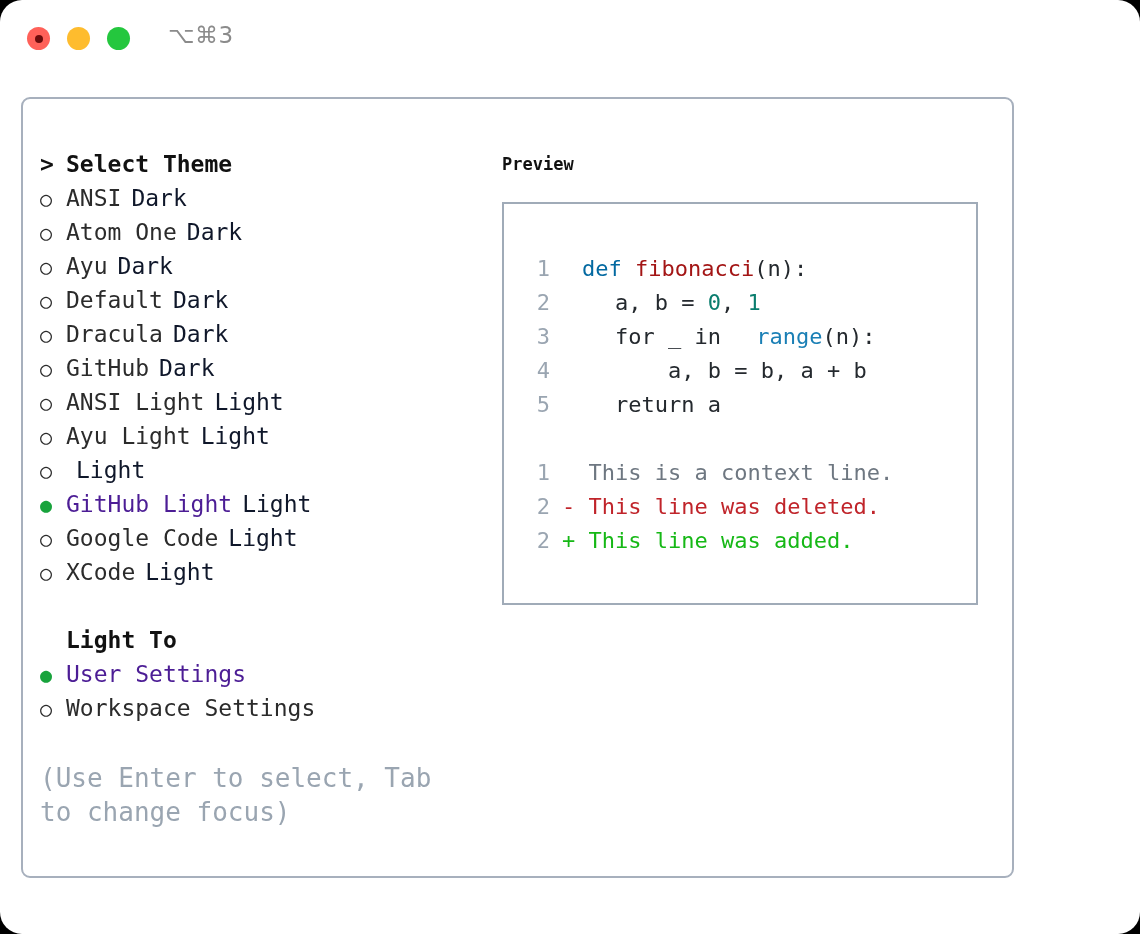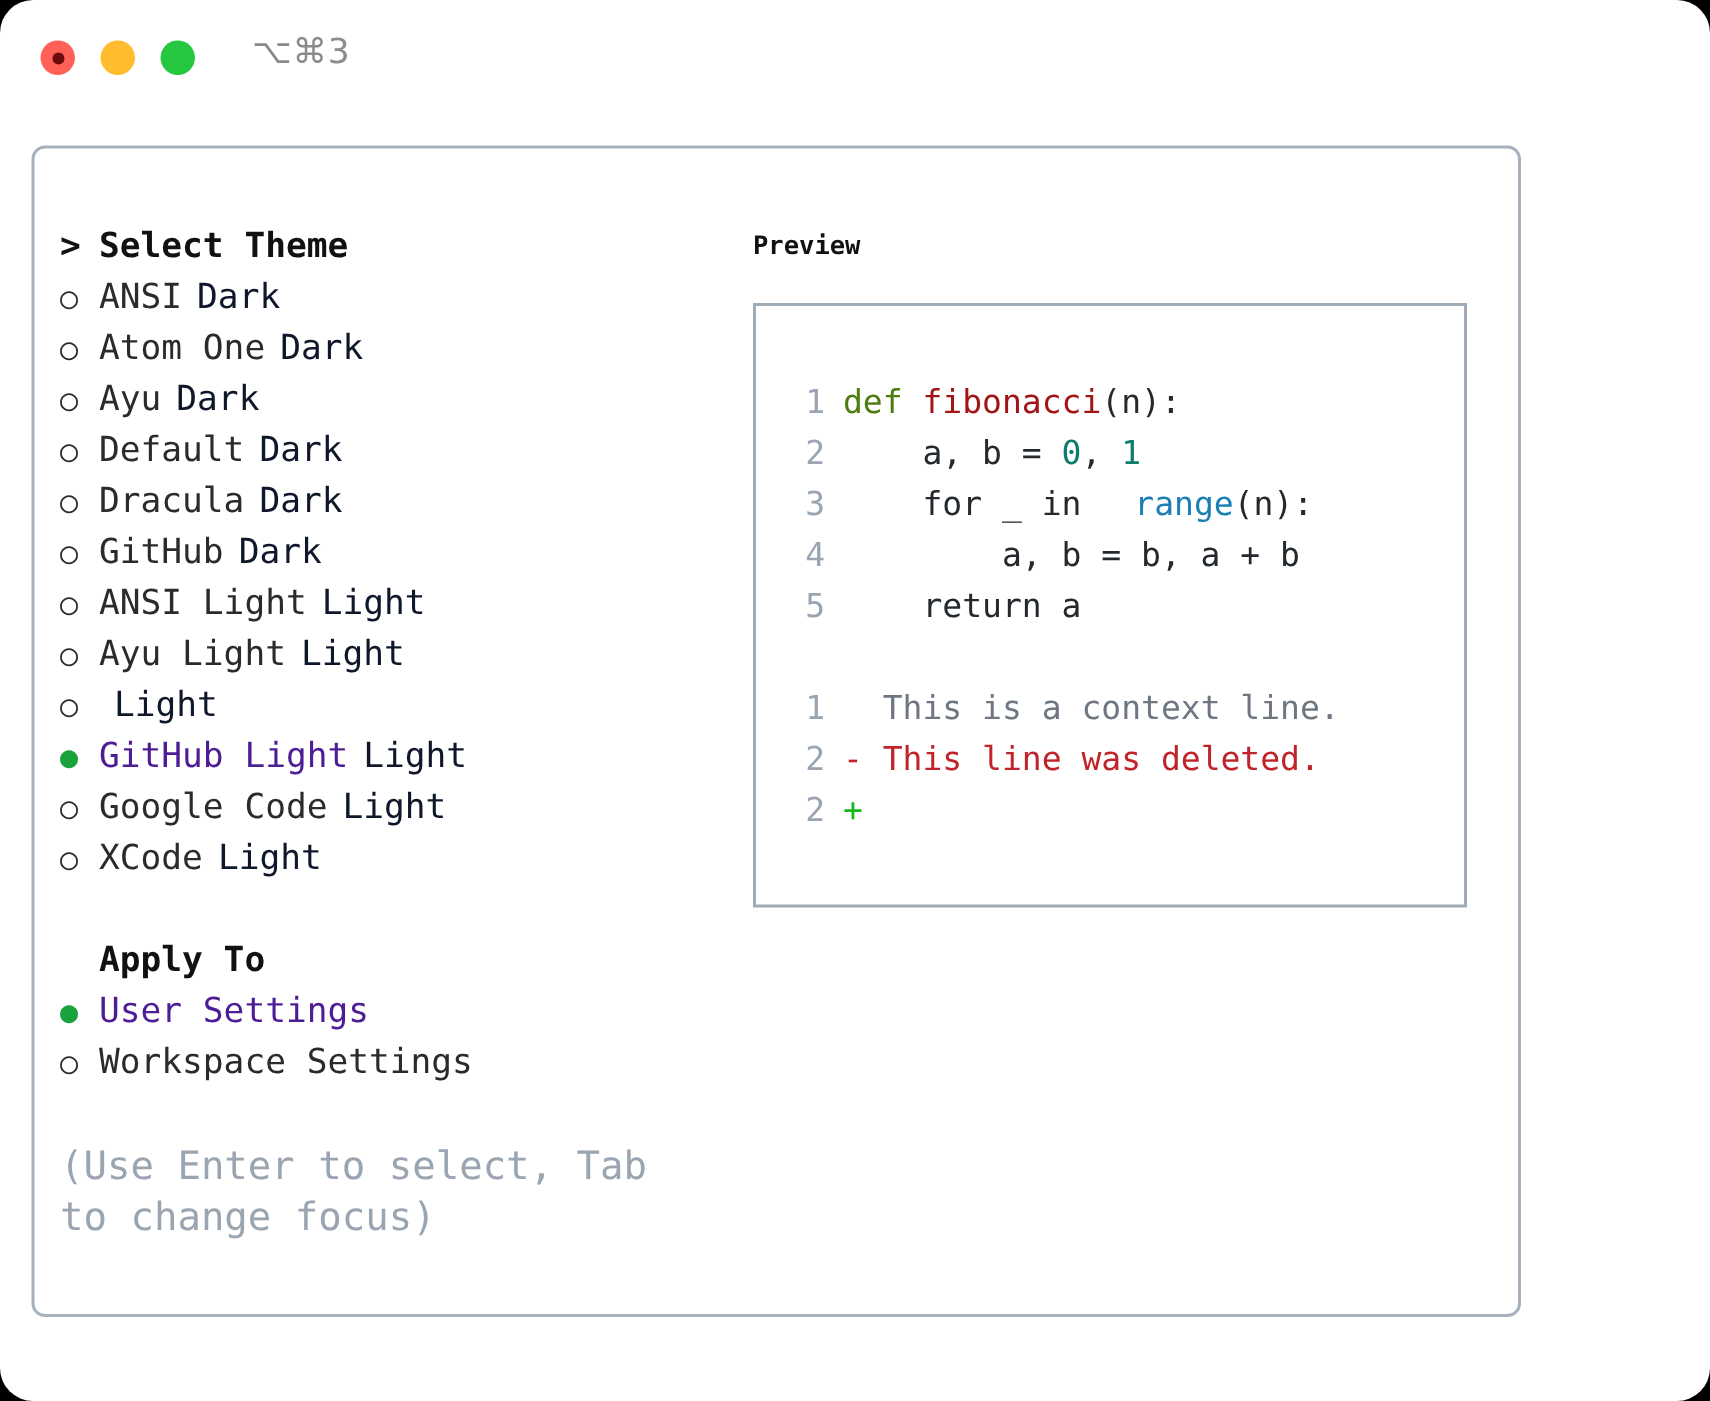--- a/index.html
+++ b/index.html
@@ -196,21 +196,21 @@
   .lineno {
     flex: 0 0 30px;
     width: 30px;
     text-align: right;
     color: #9aa5b1;
     margin-right: 12px;
   }
 
   .code-text { color: #24292e; }
 
-  .tok-kw   { color: #4d7c0f; }
+  .tok-kw   { color: #0369a1; margin-left: 20px; }
   .tok-fn   { color: #a31515; }
   .tok-num  { color: #0a7d6e; }
   .tok-call { color: #1a7fb5; margin-left: 22px; }
   .tok-plain{ color: #24292e; }
 
   .diff-ctx { color: #6e7781; }
   .diff-del { color: #c0242a; }
   .diff-add { color: #16b816; }
 </style>
 </head>
@@ -249,21 +249,21 @@
             <div class="row"><span class="marker">○</span><span class="tag">Light</span></div>
             <div class="row"><span class="marker selected">●</span><span class="label selected">GitHub Light</span><span class="tag">Light</span></div>
             <div class="row"><span class="marker">○</span><span class="label">Google Code</span><span class="tag">Light</span></div>
             <div class="row"><span class="marker">○</span><span class="label">XCode</span><span class="tag">Light</span></div>
           </div>
 
         <div class="spacer-row"></div>
 
         <div class="row">
           <span class="marker"></span>
-          <span class="label header">Apply To</span>
+          <span class="label header">Light To</span>
         </div>
 
         <div id="apply-to-list">
             <div class="row"><span class="marker selected">●</span><span class="label selected">User Settings</span></div>
             <div class="row"><span class="marker">○</span><span class="label">Workspace Settings</span></div>
           </div>
       </div>
 
       <div id="hint">(Use Enter to select, Tab to change focus)</div>
 
@@ -276,21 +276,21 @@
                 <div class="code-line"><span class="lineno">1</span><span class="code-text"><span class="tok-kw">def </span><span class="tok-fn">fibonacci</span><span class="tok-plain">(n):</span></span></div>
                 <div class="code-line"><span class="lineno">2</span><span class="code-text"><span class="tok-plain">    a, b = </span><span class="tok-num">0</span><span class="tok-plain">, </span><span class="tok-num">1</span></span></div>
                 <div class="code-line"><span class="lineno">3</span><span class="code-text"><span class="tok-plain">    for _ in </span><span class="tok-call">range</span><span class="tok-plain">(n):</span></span></div>
                 <div class="code-line"><span class="lineno">4</span><span class="code-text"><span class="tok-plain">        a, b = b, a + b</span></span></div>
                 <div class="code-line"><span class="lineno">5</span><span class="code-text"><span class="tok-plain">    return a</span></span></div>
               </div>
             <div class="code-line blank"></div>
             <div id="diff-lines">
                 <div class="code-line"><span class="lineno">1</span><span class="diff-ctx">  </span><span class="diff-ctx">This is a context line.</span></div>
                 <div class="code-line"><span class="lineno">2</span><span class="diff-del">- </span><span class="diff-del">This line was deleted.</span></div>
-                <div class="code-line"><span class="lineno">2</span><span class="diff-add">+ </span></div>
+                <div class="code-line"><span class="lineno">2</span><span class="diff-add">+ </span><span class="diff-add">This line was added.</span></div>
               </div>
           </div>
         </div>
       </div>
 
     </div>
   </div>
 </div>
 
 </body></html>

